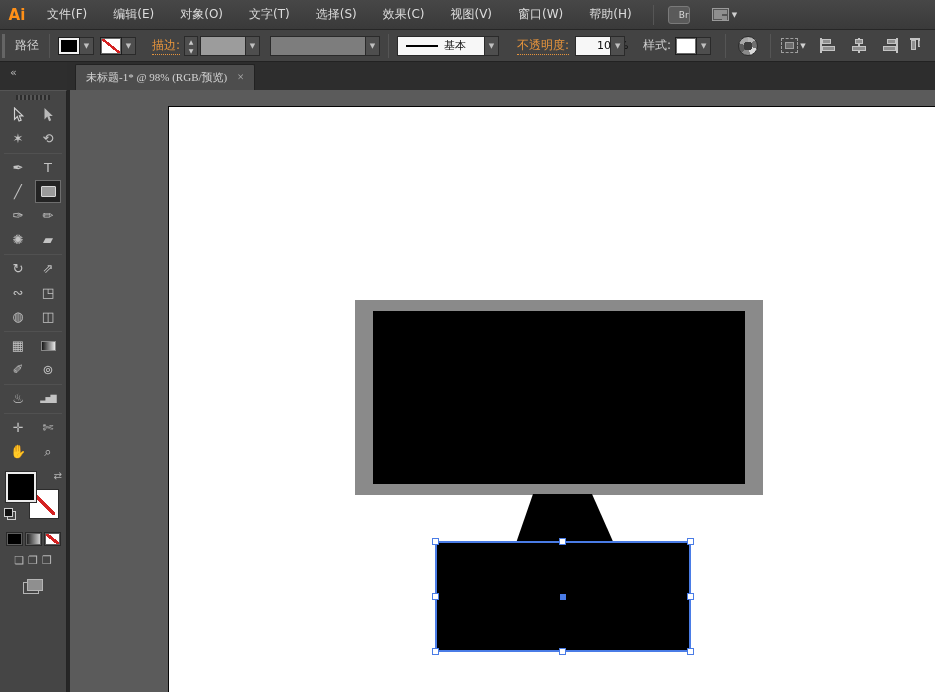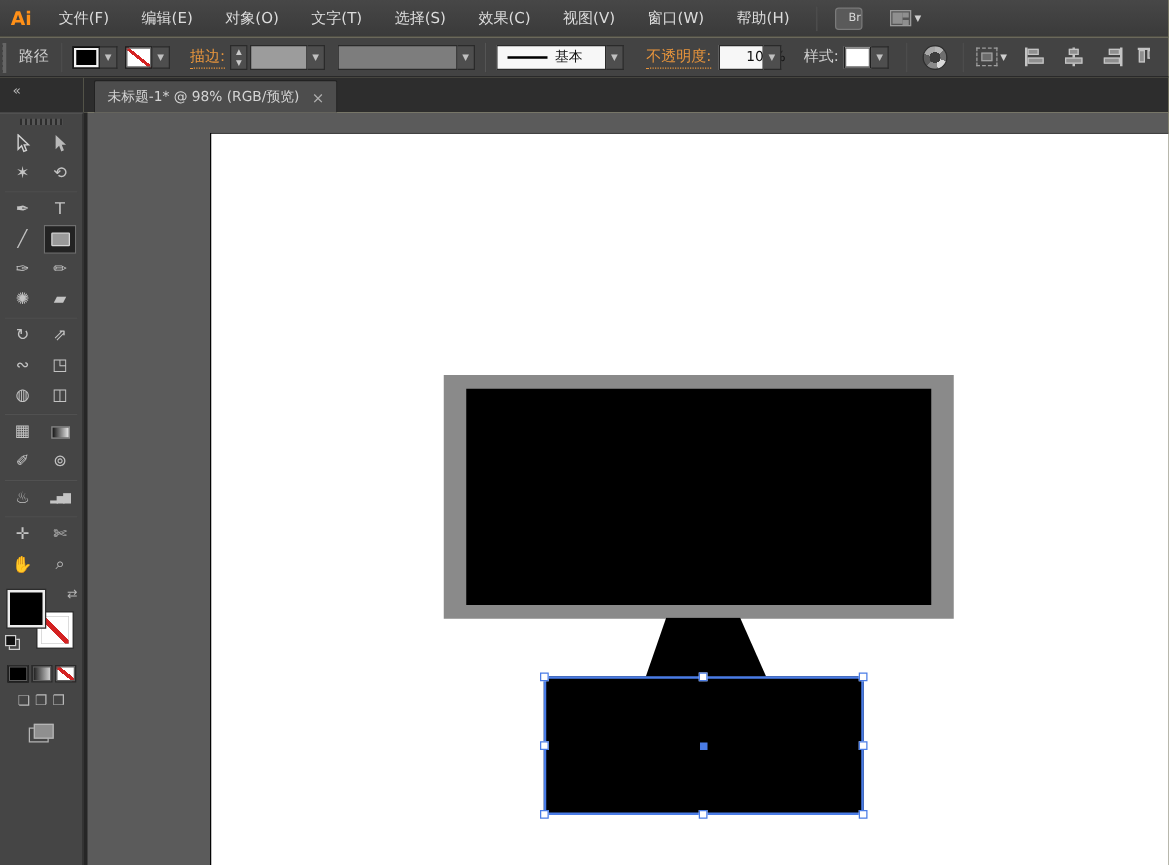--- a/index.html
+++ b/index.html
@@ -1,18 +1,18 @@
 <!DOCTYPE html>
 <html><head>
 <meta charset="utf-8">
 <style>
   * { margin:0; padding:0; box-sizing:border-box; }
   html,body { background:#222; }
   body { font-family:"DejaVu Sans","Liberation Sans",sans-serif; }
-  #app { position:relative; width:935px; height:692px; background:#fef9c3; overflow:hidden; color:#d6d6d6; }
+  #app { position:relative; width:935px; height:692px; background:#5eead4; overflow:hidden; color:#d6d6d6; }
 
   
   .menubar { height:30px; display:flex; align-items:center; background:linear-gradient(#474747,#3a3a3a); border-bottom:1px solid #262626; }
   .ai-logo { width:34px; text-align:center; font-weight:bold; font-size:15px; color:#ff9018; }
   .menu-item { font-size:12px; color:#dcdcdc; padding:0 13px; line-height:29px; cursor:default; }
   .menu-sep { width:1px; height:20px; background:#2c2c2c; border-right:1px solid #565656; margin:0 8px; }
   .br-btn { width:22px; height:18px; margin-left:6px; background:#5a5a5a; border:1px solid #7a7a7a; border-radius:3px; font-size:9px; color:#d8d8d8; text-align:right; line-height:16px; }
   .ws-switcher { display:flex; align-items:center; margin-left:22px; gap:3px; }
   .ws-icon { width:17px; height:13px; border:1px solid #9a9a9a; background:#555; position:relative; }
   .ws-icon::before { content:""; position:absolute; left:1px; top:1px; bottom:1px; width:8px; background:#8f8f8f; }
@@ -84,21 +84,21 @@
   .trio-color { background:#000; }
   .trio-grad { background:linear-gradient(90deg,#141414,#ddd); }
   .trio-none { background:linear-gradient(to top right,#fff 42%,#d42222 42% 58%,#fff 58%); }
   .modes-row { display:flex; justify-content:center; gap:4px; margin-top:8px; font-size:11px; color:#b9b9b9; }
   .modes-row span { cursor:pointer; }
   .screen-mode { width:20px; height:15px; margin:12px auto 0; position:relative; cursor:pointer; }
   .screen-mode::before { content:""; position:absolute; left:0; bottom:0; width:14px; height:10px; border:1px solid #b5b5b5; background:#454545; }
   .screen-mode::after { content:""; position:absolute; right:0; top:0; width:14px; height:10px; background:#8f8f8f; border:1px solid #b5b5b5; }
 
   
-  .main { flex:1; display:flex; flex-direction:column; min-width:0; }
+  .main { flex:1; display:flex; flex-direction:column; min-width:0;font-family:Liberation Serif, serif; }
   .tab-strip { height:28px; background:#2d2d2d; display:flex; align-items:flex-end; }
   .doc-tab { margin-left:8px; height:26px; background:#4d4d4d; border:1px solid #222; border-bottom:none; border-radius:2px 2px 0 0; display:flex; align-items:center; padding:0 10px; gap:10px; font-size:11px; color:#d4d4d4; cursor:pointer; }
   .tab-close { color:#b0b0b0; font-size:12px; cursor:pointer; }
 
   .canvas { position:relative; flex:1; background:#5b5b5b; border-left:3px solid #262626; overflow:hidden; }
   .artboard { position:absolute; left:98px; top:16px; right:-2px; bottom:-2px; background:#fff; border:1px solid #050505; }
 
   
   .monitor-frame { position:absolute; left:285px; top:210px; width:408px; height:195px; }
   .monitor-screen { position:absolute; left:303px; top:221px; width:372px; height:173px; }

